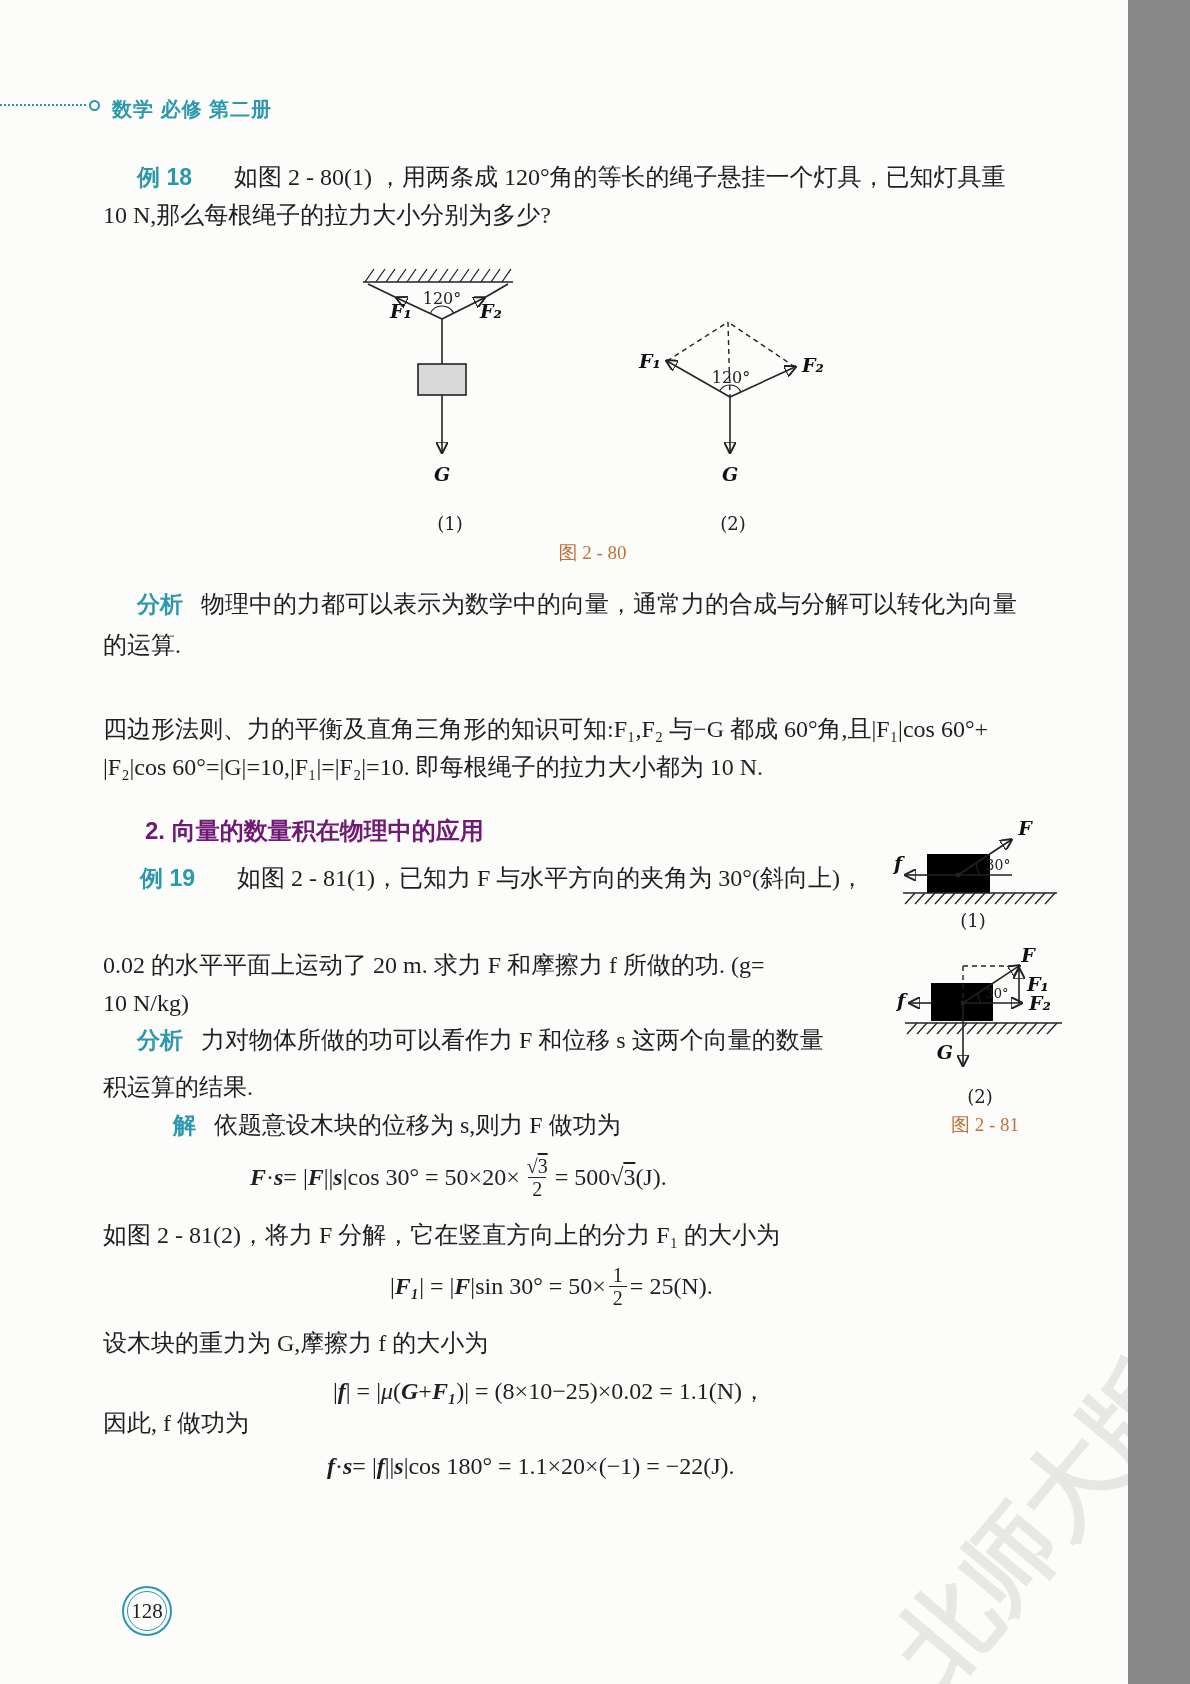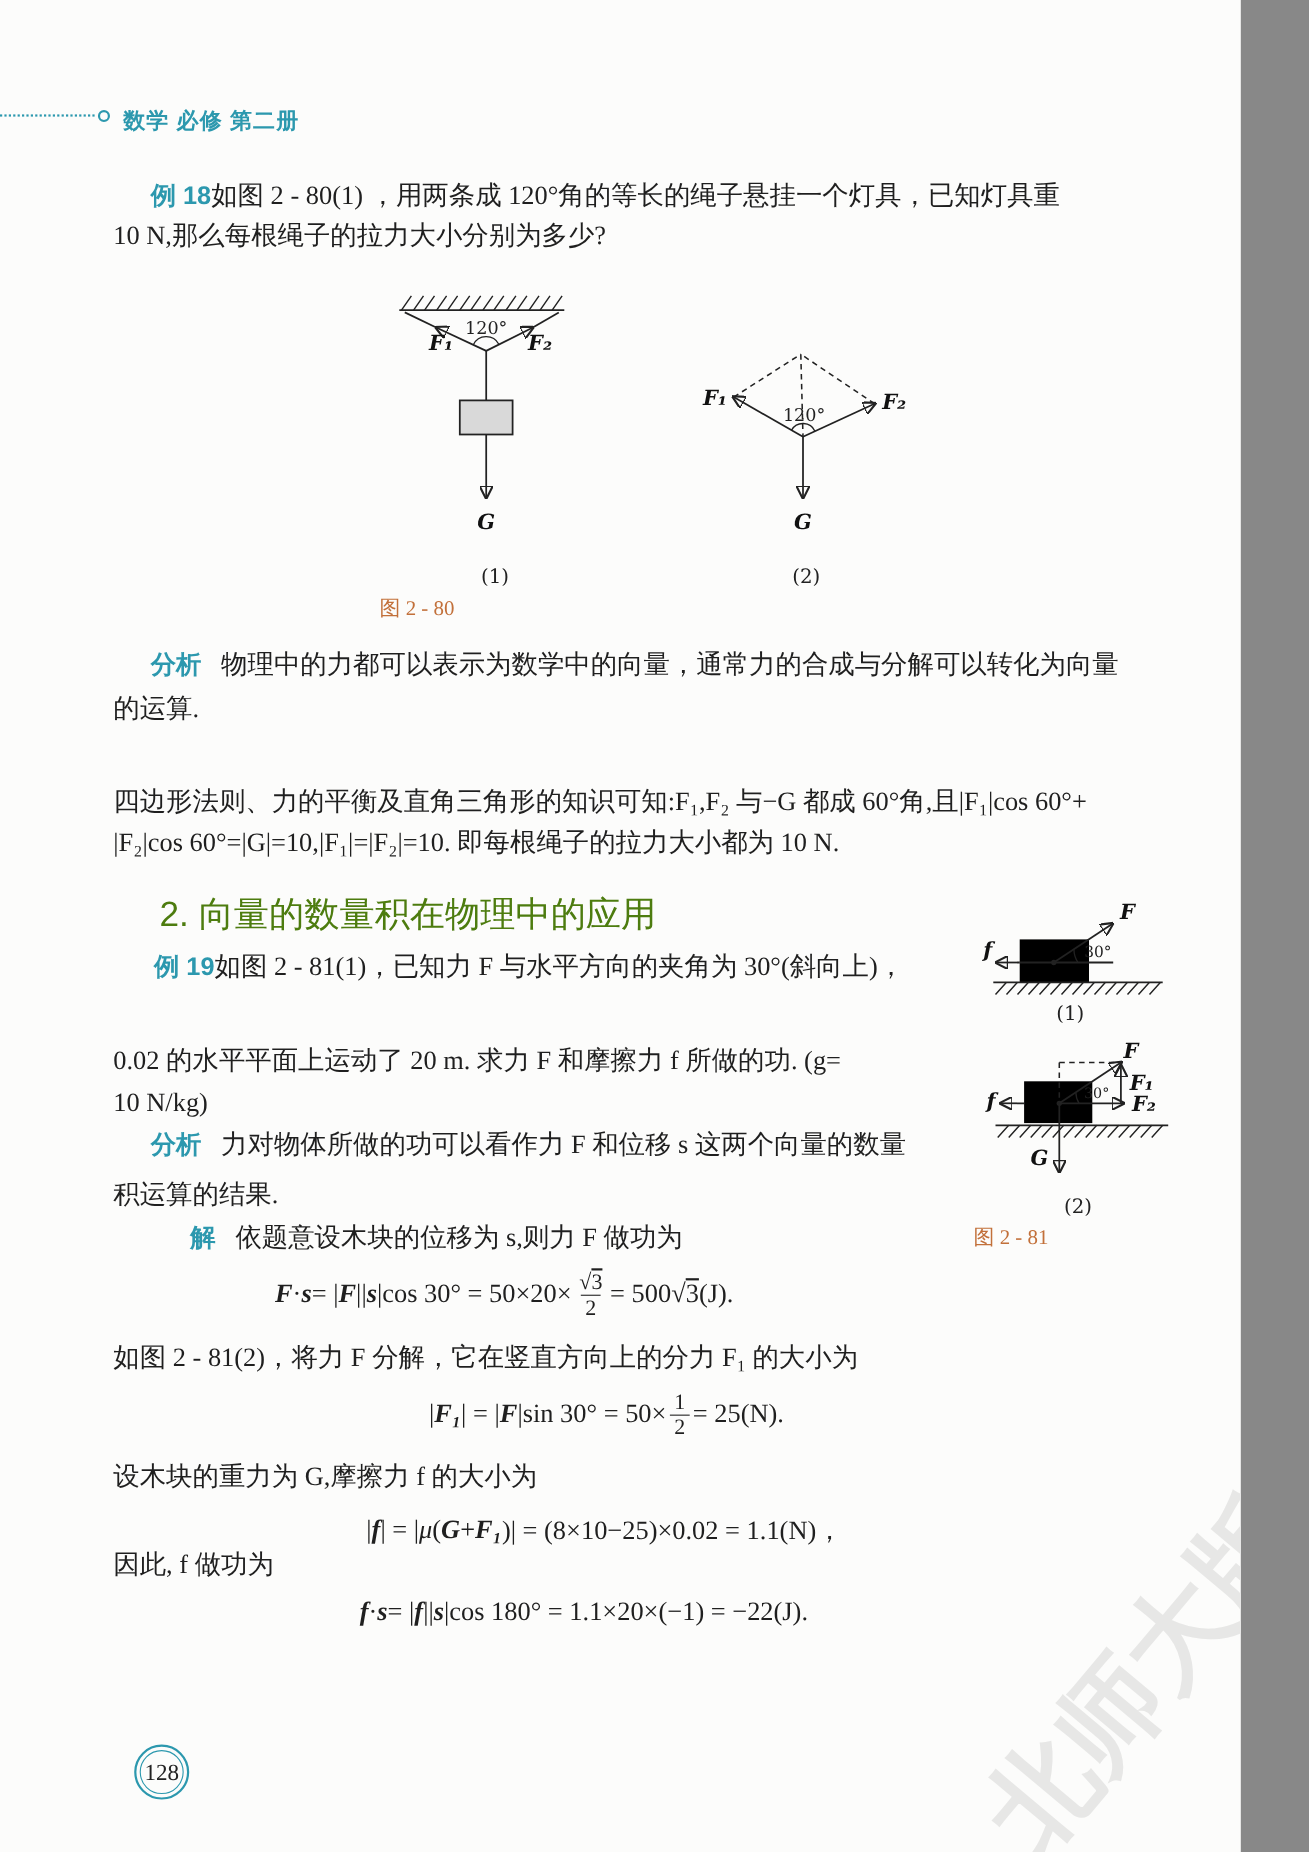--- a/index.html
+++ b/index.html
@@ -6,33 +6,33 @@
   .page{position:relative;width:1128px;height:1684px;background:#fcfcfb;overflow:hidden;
         font-family:"Liberation Serif","DejaVu Serif",serif;color:#1f1f1f;}
   
   .hdr-line{position:absolute;left:0;top:104px;width:86px;border-top:2px dotted #2c98ae;}
   .hdr-dot{position:absolute;left:89px;top:100px;width:7px;height:7px;border:2px solid #2c98ae;border-radius:50%;}
   .hdr-title{position:absolute;left:112px;top:96px;font-family:"Liberation Sans","DejaVu Sans",sans-serif;
              font-weight:bold;font-size:20px;color:#2c98ae;letter-spacing:1px;}
   
   .tl{position:absolute;left:103px;white-space:nowrap;font-size:24px;line-height:30px;}
   .lab{font-family:"Liberation Sans","DejaVu Sans",sans-serif;font-weight:bold;color:#2c98ae;font-size:23px;}
-  .gap-big{}
+  .gap-big{margin-right:42px;}
   .gap-sm{margin-right:18px;}
-  .heading{font-family:"Liberation Sans","DejaVu Sans",sans-serif;font-weight:normal;color:#4d7c0f;font-size:32px;}
+  .heading{font-family:"Liberation Sans","DejaVu Sans",sans-serif;font-weight:bold;color:#701a75;font-size:24px;}
   
   .formula{position:absolute;white-space:nowrap;font-size:24px;display:inline-flex;align-items:center;}
   .vec{font-style:italic;font-weight:bold;}
   .itl{font-style:italic;}
   .frac{display:inline-flex;flex-direction:column;align-items:center;margin:0 3px;vertical-align:middle;font-size:20px;line-height:22px;}
   .fnum{padding:0 4px;}
   .fden{border-top:1.6px solid #222;padding:0 4px;}
   .rad{text-decoration:overline;}
   
-  .figcap{position:absolute;text-align:left;font-size:19px;color:#c2703a;white-space:nowrap;}
+  .figcap{position:absolute;text-align:center;font-size:19px;color:#c2703a;white-space:nowrap;}
   
   svg{position:absolute;overflow:visible;}
   svg line,svg path{stroke:#222;stroke-width:1.6;fill:none;}
   svg path.arc{stroke-width:1.2;}
   svg path.hatch{stroke-width:1.3;}
   svg .dash{stroke-dasharray:5 4;stroke-width:1.4;}
   .svt{font-family:"DejaVu Serif","Liberation Serif",serif;font-size:16px;fill:#222;stroke:none;}
   .svl{font-family:"DejaVu Serif","Liberation Serif",serif;font-size:18px;fill:#222;stroke:none;}
   .svv{font-family:"DejaVu Serif","Liberation Serif",serif;font-style:italic;font-weight:bold;font-size:19px;fill:#111;stroke:none;}
   .lamp{fill:#d9d9d9;stroke:#222;stroke-width:1.6;}

